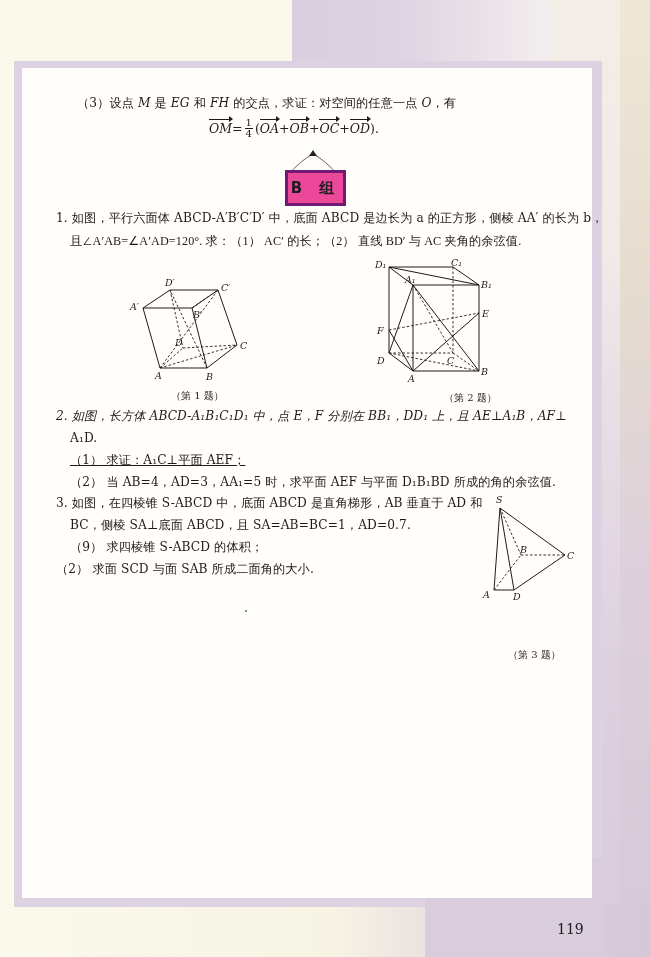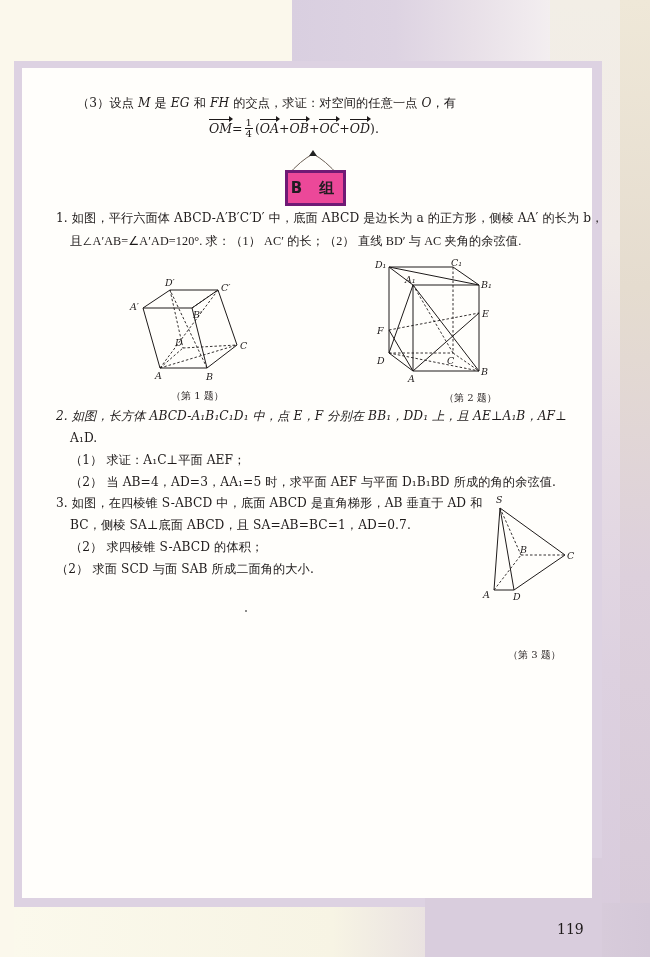--- a/index.html
+++ b/index.html
@@ -198,29 +198,29 @@
   <text x="408" y="382">A</text>
   <text x="481" y="375">B</text>
 </svg>
 <div class="caption" style="left:412px; top:391px;margin-left:32px;">（第 2 题）</div>
 
 <div class="text-line" style="left:56px; top:408px;font-style:italic;">
   <span>2.</span>
   <span>如图，长方体 ABCD-A₁B₁C₁D₁ 中，点 E，F 分别在 BB₁，DD₁ 上，且 AE⊥A₁B，AF⊥</span>
 </div>
 <div class="text-line" style="left:70px; top:430px;">A₁D.</div>
-<div class="text-line" style="left:70px; top:452px;">（1） 求证：A₁C⊥平面 AEF；</div>
+<div class="text-line" style="left:70px; top:452px;text-decoration:underline;">（1） 求证：A₁C⊥平面 AEF；</div>
 <div class="text-line" style="left:70px; top:474px;">（2） 当 AB=4，AD=3，AA₁=5 时，求平面 AEF 与平面 D₁B₁BD 所成的角的余弦值.</div>
 
 <div class="text-line" style="left:56px; top:495px;">
   <span>3.</span>
   <span>如图，在四棱锥 S-ABCD 中，底面 ABCD 是直角梯形，AB 垂直于 AD 和</span>
 </div>
 <div class="text-line" style="left:70px; top:517px;">BC，侧棱 SA⊥底面 ABCD，且 SA=AB=BC=1，AD=0.7.</div>
-<div class="text-line" style="left:70px; top:539px;">（2） 求四棱锥 S-ABCD 的体积；</div>
+<div class="text-line" style="left:70px; top:539px;">（9） 求四棱锥 S-ABCD 的体积；</div>
 <div class="text-line" style="left:56px; top:561px;">（2） 求面 SCD 与面 SAB 所成二面角的大小.</div>
 
 <svg class="fig" style="left:480px; top:495px;" width="100" height="110" viewBox="480 495 100 110">
   <line class="s" x1="500" y1="508" x2="494" y2="590"></line>
   <line class="s" x1="500" y1="508" x2="514" y2="590"></line>
   <line class="s" x1="500" y1="508" x2="565" y2="555"></line>
   <line class="s" x1="494" y1="590" x2="514" y2="590"></line>
   <line class="s" x1="514" y1="590" x2="565" y2="555"></line>
   <line class="d" x1="500" y1="508" x2="521" y2="555"></line>
   <line class="d" x1="521" y1="555" x2="565" y2="555"></line>

